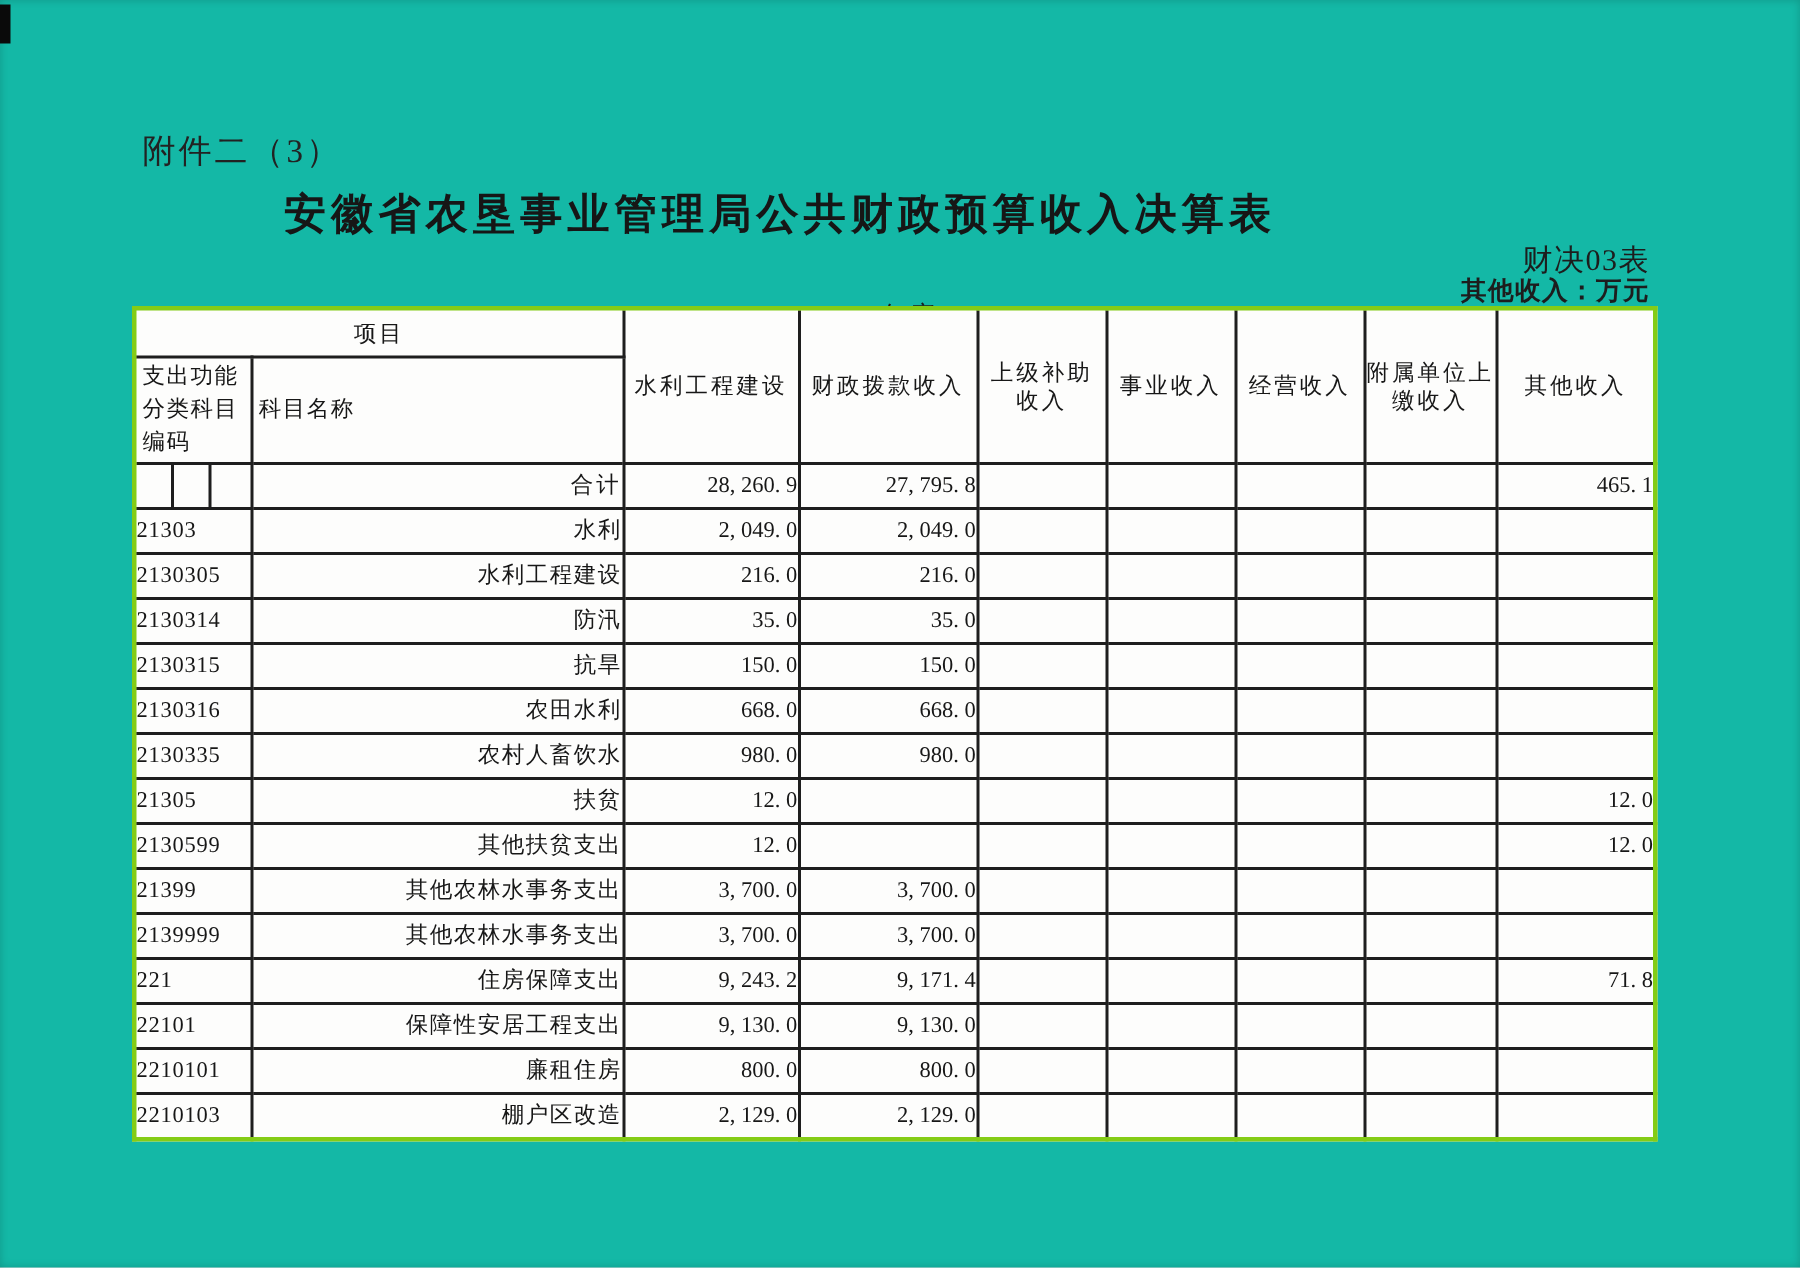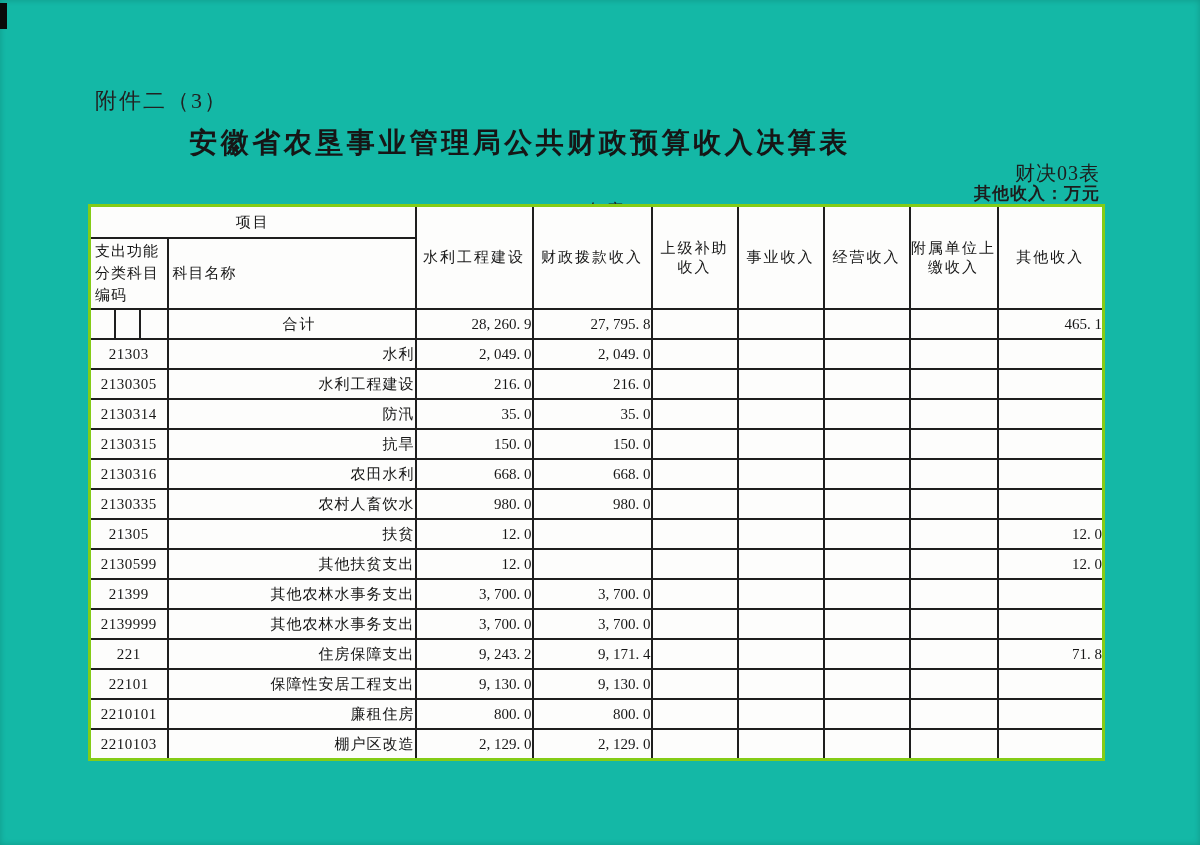--- a/index.html
+++ b/index.html
@@ -44,26 +44,26 @@
   table.budget th,table.budget td{
     border:2px solid #1e1e1e;
     font-size:15px;font-weight:normal;
     padding:0;color:#171717;
     overflow:hidden;
   }
   table.budget{border:3px solid #84cc16;}
   thead .group-row th{height:30px;text-align:center;letter-spacing:2px;}
   thead .label-row th{height:64px;text-align:left;line-height:1.45;padding:2px 4px;letter-spacing:1px;}
   tbody td{height:28px;line-height:28px;white-space:pre;}
-  td.code{text-align:center;padding-left:3px;letter-spacing:.5px;font-size:15px;}
+  td.code{text-align:left;padding-left:3px;letter-spacing:.5px;font-size:15px;}
   td.name{text-align:right;letter-spacing:1px;}
   td.name.indent0{padding-left:5px;}
   td.name.indent1{padding-left:22px;}
   td.name.indent2{padding-left:34px;}
-  td.name.center{text-align:center;padding-left:16px;letter-spacing:2px;}
+  td.name.center{text-align:right;padding-left:16px;letter-spacing:2px;}
   td.num{text-align:right;padding-right:6px;font-size:15px;}
   td.code.split{padding:0;}
   td.code.split .sub{
     float:left;width:33.33%;height:100%;box-sizing:border-box;
     border-right:2px solid #1e1e1e;
   }
   td.code.split .sub:last-child{border-right:none;}
 </style>
 </head>
 <body>

